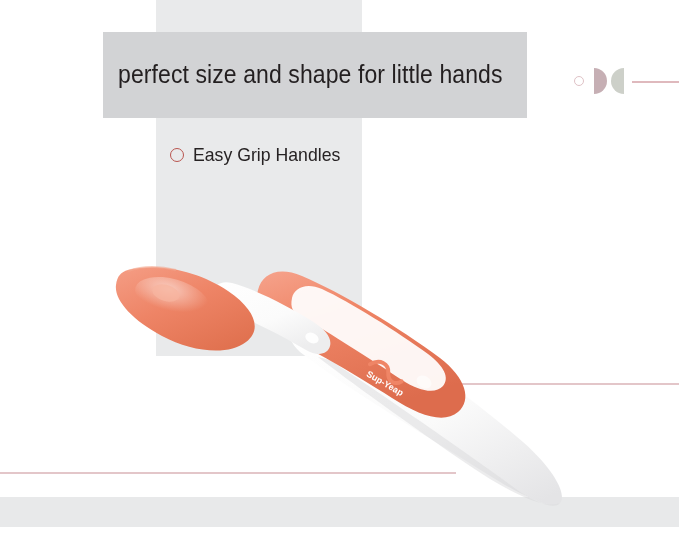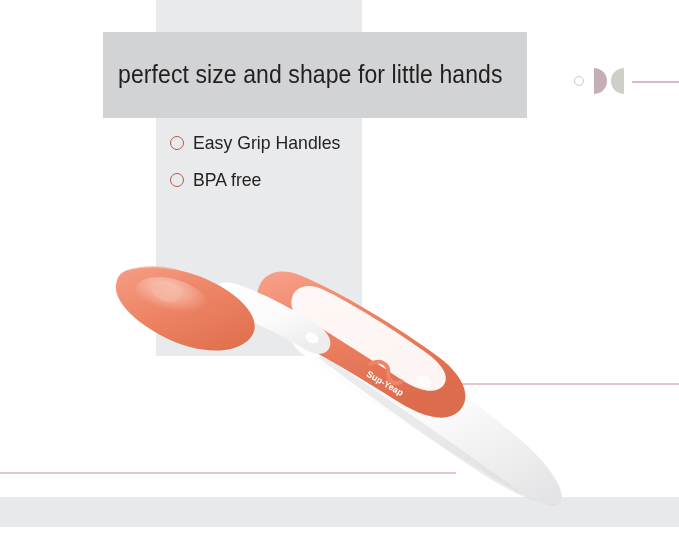--- a/index.html
+++ b/index.html
@@ -62,21 +62,21 @@
     font-family: "Liberation Sans Narrow", "Liberation Sans", sans-serif;
     transform: scaleX(.92);
     transform-origin: left center;
     white-space: nowrap;
   }
 
   
   .bullets {
     position: absolute;
     left: 170px;
-    top: 124px;
+    top: 136px;
     width: 330px;
   }
   .bullet-row {
     display: flex;
     align-items: center;
     height: 37px;
   }
   .bullet-mark {
     width: 14px;
     height: 14px;
@@ -158,24 +158,20 @@
   <div class="pink-line pink-line-2"></div>
 
   <div class="heading-bar"></div>
   <div class="heading-text">perfect size and shape for little hands</div>
 
   <div class="bullets">
     <div class="bullet-row">
       <span class="bullet-mark"></span>
       <span class="bullet-label">Easy Grip Handles</span>
     </div>
-    <div class="bullet-row">
-      <span class="bullet-mark"></span>
-      <span class="bullet-label">BPA free</span>
-    </div>
   </div>
 
   <div class="ornament">
     <span class="orn-circle"></span>
     <span class="orn-half-left"></span>
     <span class="orn-half-right"></span>
     <span class="orn-line"></span>
   </div>
 
   <svg class="spoon-wrap" viewBox="0 0 679 536" width="679" height="536" xmlns="http://www.w3.org/2000/svg">

